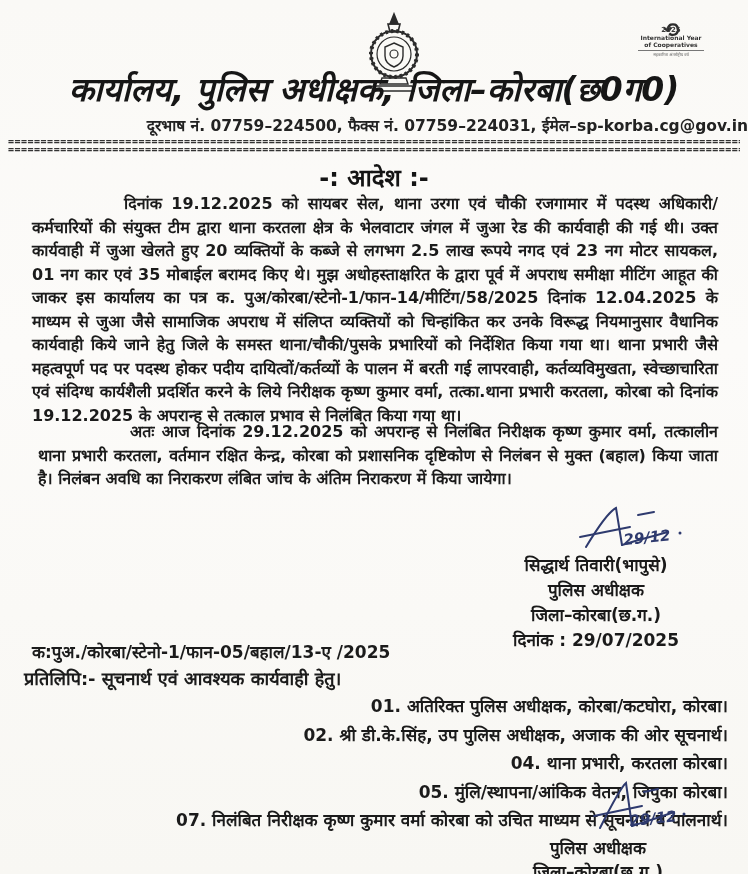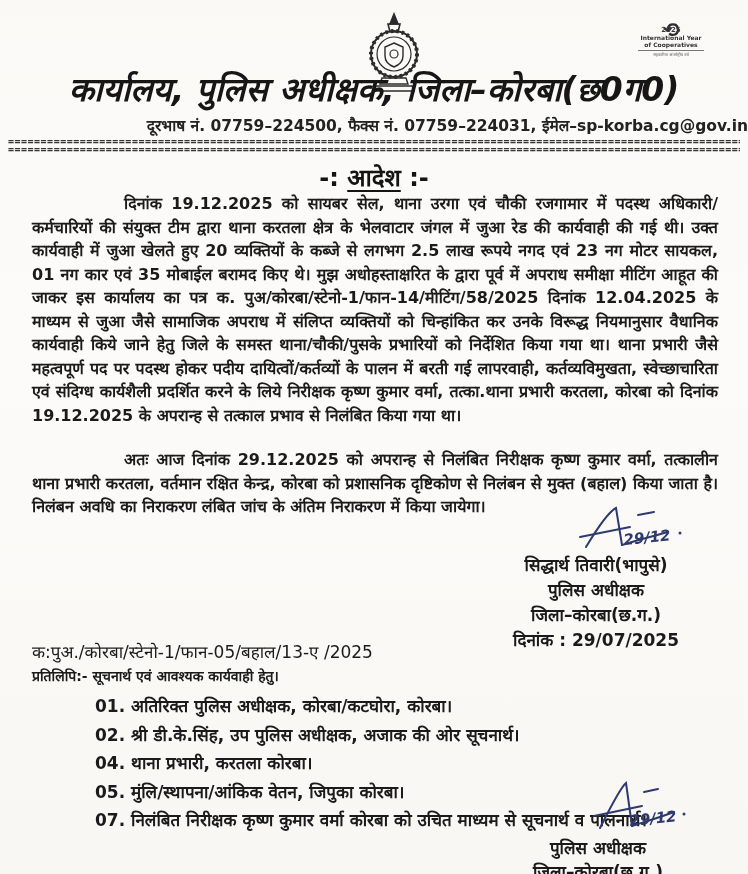--- a/index.html
+++ b/index.html
@@ -43,48 +43,48 @@
     overflow:hidden;white-space:nowrap;
     font-family:"DejaVu Sans Mono","Liberation Mono",monospace;
     font-size:10px;line-height:8px;font-weight:bold;color:#333;
     letter-spacing:0.5px;
   }
   
   .order-heading{
     position:absolute;top:160px;left:0;width:100%;
     text-align:center;font-size:24px;font-weight:700;color:#141414;
   }
-  .order-heading .u{text-decoration:underline;text-underline-offset:4px;}
+  .order-heading .u{text-underline-offset:4px;}
   
   .body-text{
     position:absolute;left:32px;right:30px;
     text-align:justify;font-size:16px;font-weight:600;
     line-height:23.5px;color:#1b1b1b;
   }
   .para1{top:192px;text-indent:92px;}
-  .para2{top:448px;text-indent:92px;}
+  .para2{top:420px;text-indent:92px;margin-left:6px;}
   
   .sig-top{
     position:absolute;top:505px;right:32px;width:240px;text-align:center;
     font-size:17px;font-weight:700;line-height:25px;color:#1a1a1a;
   }
   .sig-scribble{position:relative;height:48px;}
   .sig-svg{position:absolute;right:20px;top:0;}
   .ref-row{
     position:absolute;top:640px;left:32px;right:32px;
-    font-size:17px;font-weight:400;color:#1b1b1b;
+    font-size:17px;font-weight:700;color:#1b1b1b;
   }
   .ref-number{float:left;}
   .copy-heading{
-    position:absolute;top:666px;left:32px;
-    font-size:14px;font-weight:700;color:#1b1b1b;
+    position:absolute;top:666px;left:24px;
+    font-size:18px;font-weight:700;color:#1b1b1b;
   }
   .copy-list{
     position:absolute;top:692px;left:95px;right:20px;
-    font-size:17px;font-weight:700;line-height:28.5px;color:#1b1b1b;
+    font-size:17px;font-weight:700;line-height:28.5px;color:#1b1b1b;text-align:right;
   }
   .sig-bottom{
     position:absolute;top:836px;right:40px;width:220px;text-align:center;
     font-size:17px;font-weight:700;line-height:24px;color:#1a1a1a;
   }
   .sig-bottom-svg{position:absolute;right:52px;top:778px;}
   .hand{
     font-style:italic;font-weight:bold;
     font-family:"DejaVu Sans","Liberation Sans",sans-serif;
   }

